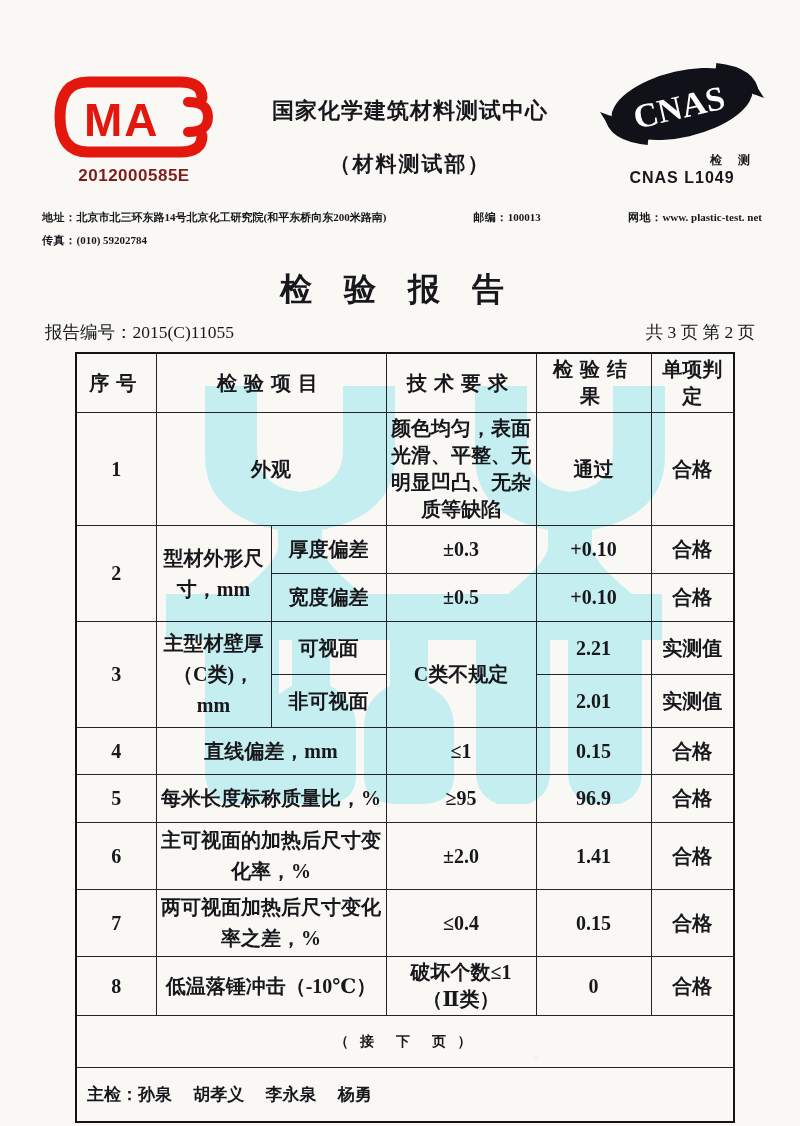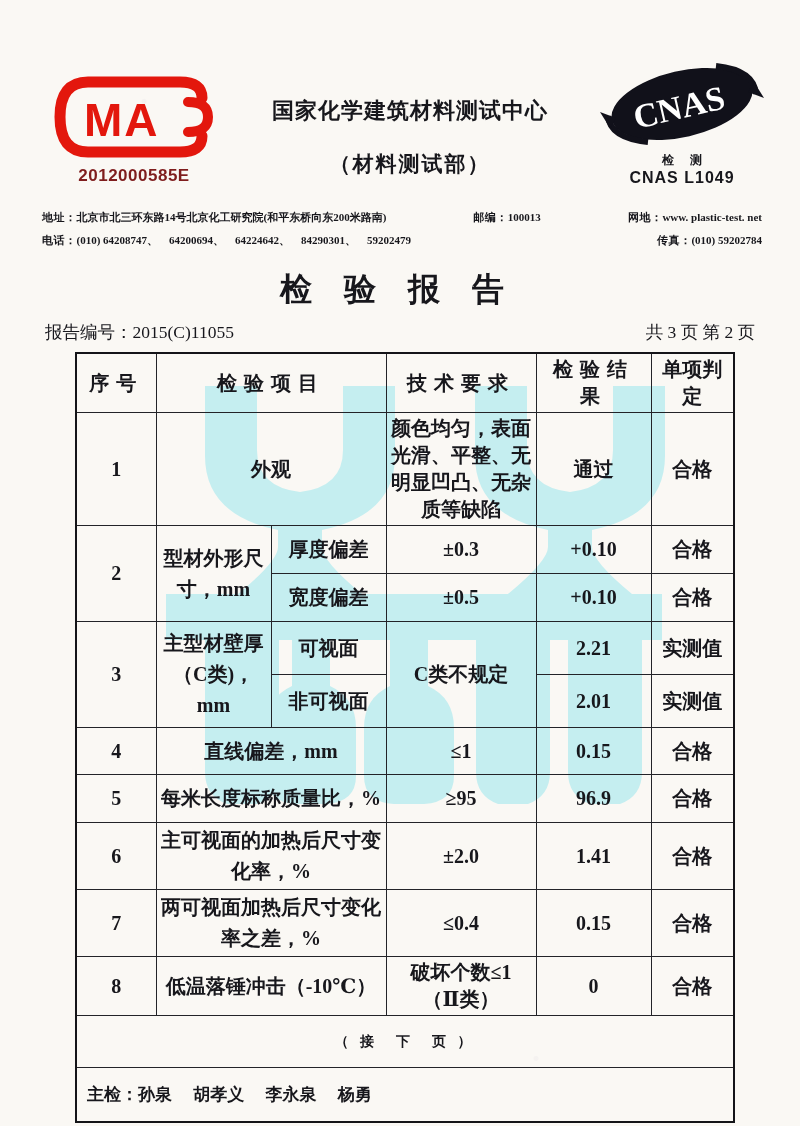--- a/index.html
+++ b/index.html
@@ -14,21 +14,21 @@
       radial-gradient(circle at 18% 9%, rgba(210,205,215,.14) 0 2px, transparent 3px),
       radial-gradient(circle at 67% 94%, rgba(205,200,212,.12) 0 2px, transparent 3px);
   }
   
   .hdr{position:absolute;left:0;top:0;width:800px;z-index:2;}
   .cma-wrap{position:absolute;left:50px;top:74px;width:168px;text-align:center;}
   .cma-code{margin-top:2px;color:#7f1d1d;font-weight:bold;font-size:17px;letter-spacing:.5px;font-family:"Liberation Sans",sans-serif;}
   .org{position:absolute;left:220px;top:96px;width:380px;text-align:center;font-size:22px;font-weight:bold;letter-spacing:1px;white-space:nowrap;}
   .dept{position:absolute;left:220px;top:150px;width:380px;text-align:center;font-size:21px;font-weight:bold;letter-spacing:2px;}
   .cnas-wrap{position:absolute;left:598px;top:58px;width:168px;text-align:center;}
-  .cnas-cert{font-size:12px;font-weight:bold;letter-spacing:16px;padding-left:16px;margin-top:-4px;}
+  .cnas-cert{font-size:12px;font-weight:bold;letter-spacing:16px;padding-left:16px;margin-top:-4px;text-align:right;}
   .cnas-no{font-size:16px;font-weight:bold;letter-spacing:1px;font-family:"Liberation Sans",sans-serif;}
   
   .contact{position:absolute;left:42px;top:206px;width:720px;font-size:11px;font-weight:bold;z-index:2;}
   .contact .line{display:flex;justify-content:space-between;white-space:nowrap;line-height:23px;}
   .contact .lbl{letter-spacing:.5px;}
   
   .doc-title{position:absolute;left:0;top:268px;width:784px;text-align:center;font-size:32px;font-weight:bold;z-index:2;}
   .repline{position:absolute;left:45px;top:320px;width:710px;display:flex;justify-content:space-between;font-size:17.5px;font-weight:normal;z-index:2;}
   
   .wm{position:absolute;left:0;top:0;z-index:1;}
@@ -100,21 +100,20 @@
     <div class="cnas-no">CNAS L1049</div>
   </div>
 
   <div class="contact">
     <div class="line">
       <span><span class="lbl">地址：</span><span>北京市北三环东路14号北京化工研究院(和平东桥向东200米路南)</span></span>
       <span><span class="lbl">邮编：</span><span>100013</span></span>
       <span><span class="lbl">网地：</span><span>www. plastic-test. net</span></span>
     </div>
     <div class="line">
-      <span><span class="lbl">电话：</span><span>(010) 64208747、　64200694、　64224642、　84290301、　59202479</span></span>
       <span><span class="lbl">传真：</span><span>(010) 59202784</span></span>
     </div>
   </div>
 </div>
 
 <div class="doc-title">检　验　报　告</div>
 
 <div class="repline">
   <span>报告编号：2015(C)11055</span>
   <span>共 3 页 第 2 页</span>

